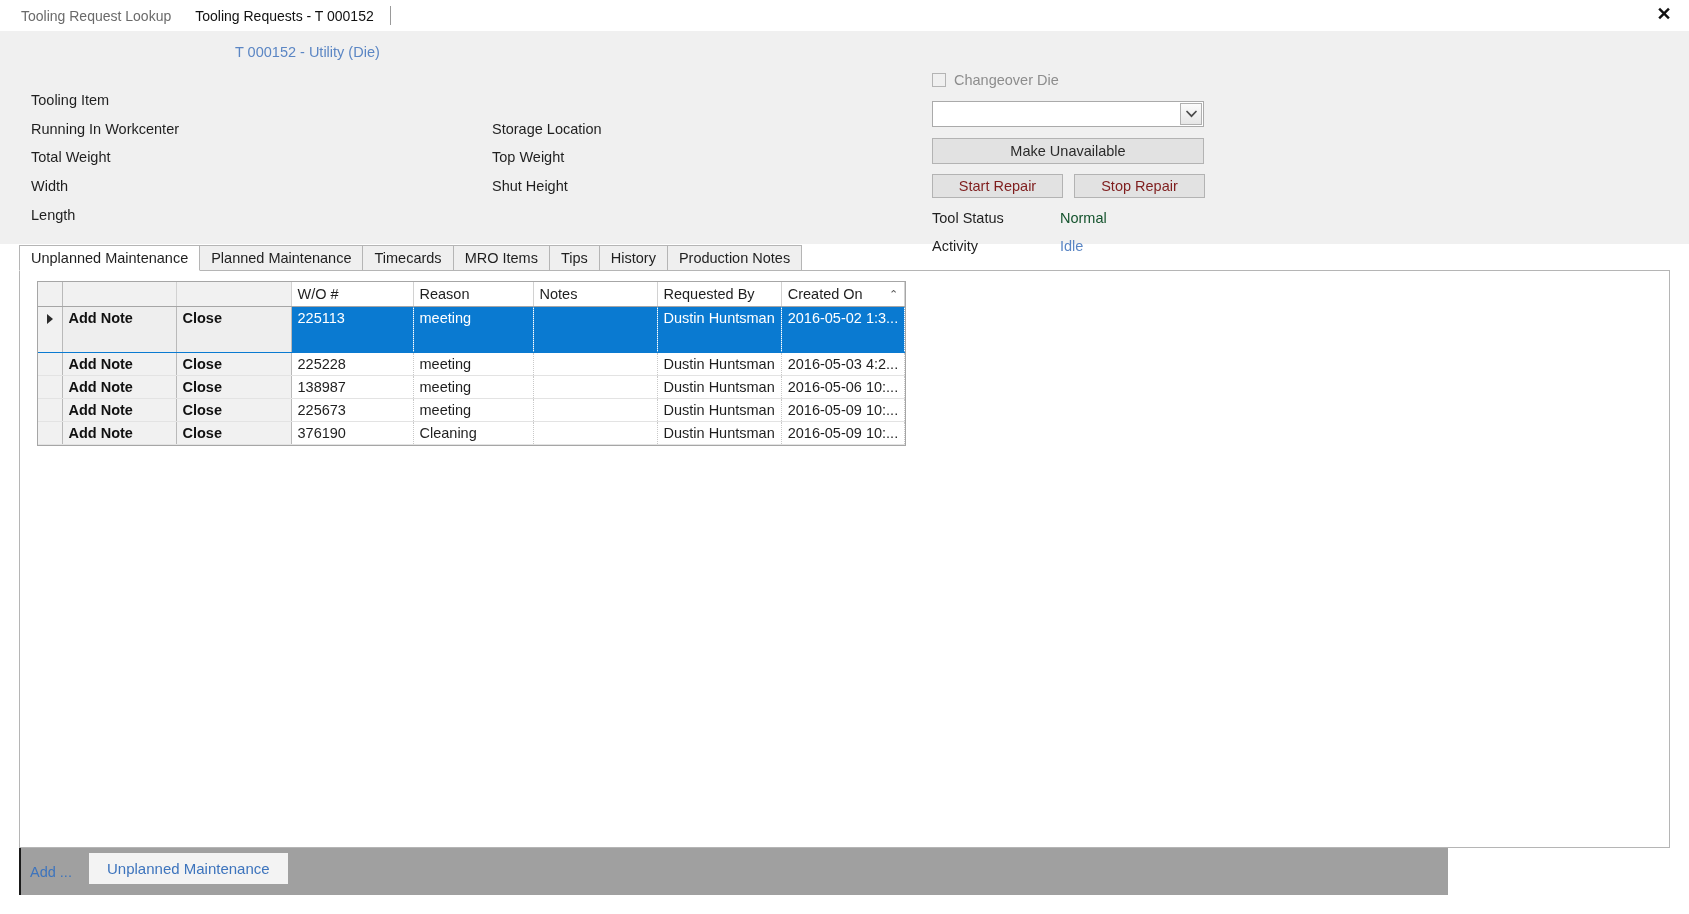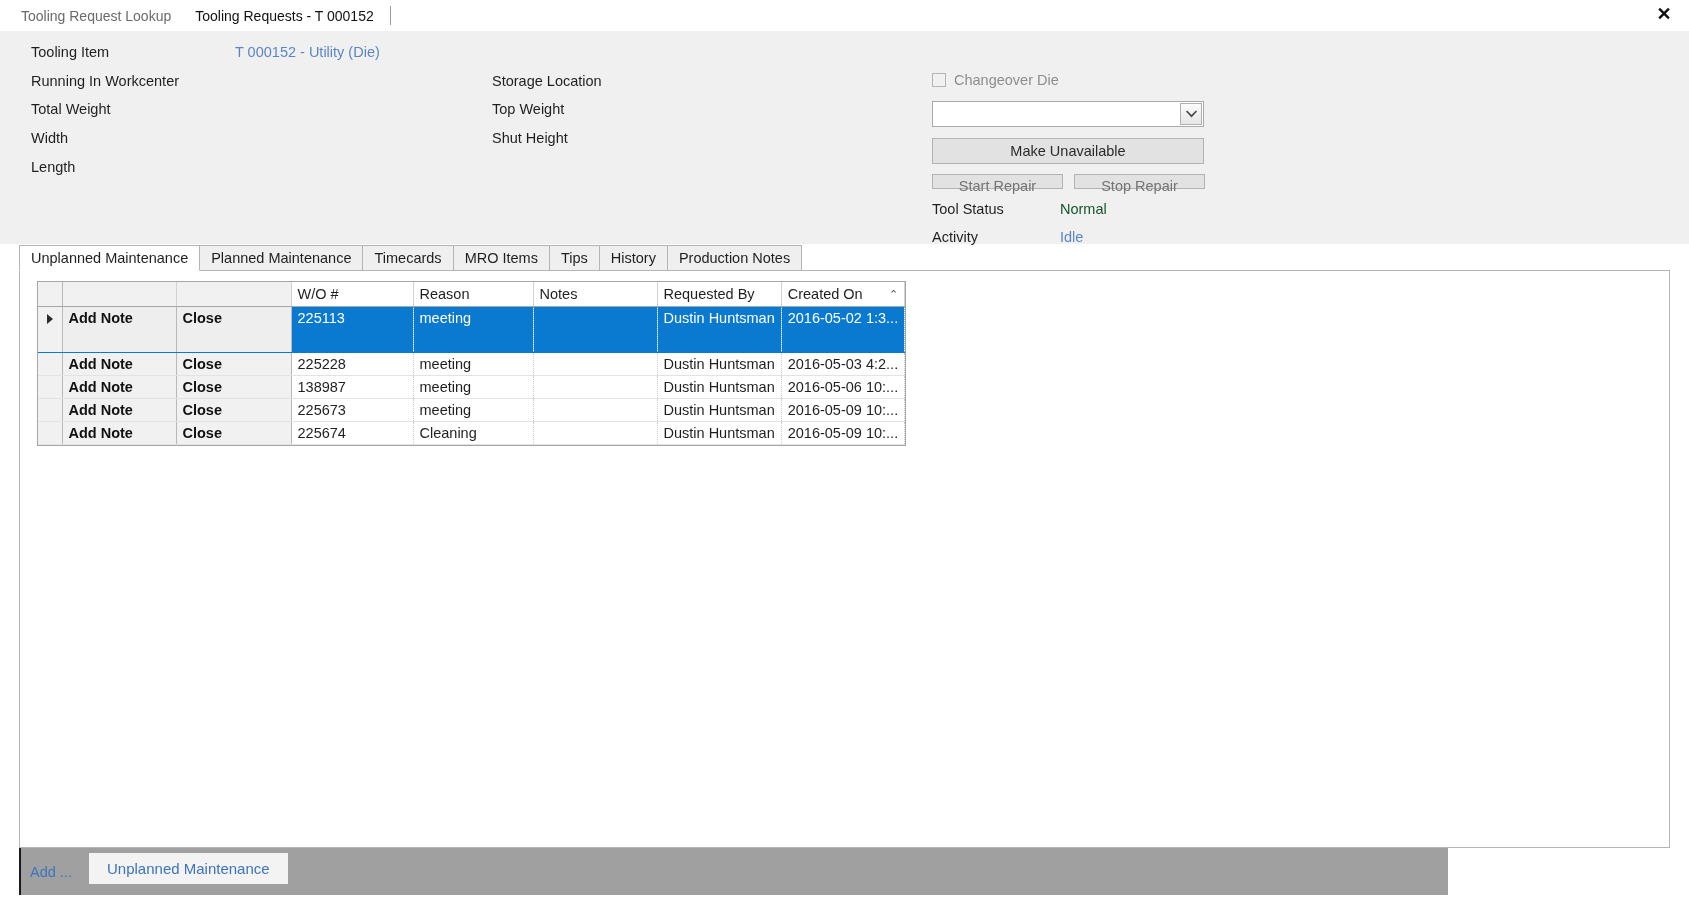--- a/index.html
+++ b/index.html
@@ -73,20 +73,21 @@
     height: 213px;
     background: #f0f0f0;
   }
 
   .lbl {
     position: absolute;
     font-size: 14.5px;
     line-height: 17px;
     color: #1f1f1f;
     white-space: nowrap;
+    margin-top: 48px;
   }
   .val-link {
     position: absolute;
     font-size: 14.5px;
     line-height: 17px;
     color: #5b86c4;
     white-space: nowrap;
     cursor: pointer;
   }
 
@@ -173,23 +174,23 @@
   }
   .btn.wide {
     width: 272px;
     height: 26px;
     line-height: 24px;
     margin-bottom: 10px;
   }
   .btn-row { display: flex; gap: 11px; margin-bottom: 12px; }
   .btn.half {
     width: 131px;
-    height: 15px;
+    height: 24px;
     line-height: 23px;
-    color: #737373;
+    color: #7f1d1d;
     background: #e2e2e2;
   }
 
   .status-row {
     position: relative;
     height: 28px;
   }
   .status-lbl {
     position: absolute;
     left: 0; top: 0;
@@ -496,21 +497,21 @@
               <td>225673</td>
               <td>meeting</td>
               <td></td>
               <td>Dustin Huntsman</td>
               <td>2016-05-09  10:...</td>
             </tr>
             <tr class="grow" style="height: 22px;">
               <td class="rowsel"></td>
               <td class="linkcell">Add Note</td>
               <td class="linkcell">Close</td>
-              <td>225674</td>
+              <td>376190</td>
               <td>Cleaning</td>
               <td></td>
               <td>Dustin Huntsman</td>
               <td>2016-05-09  10:...</td>
             </tr>
           </tbody>
       </table>
     </div>
   </div>
 </div>

